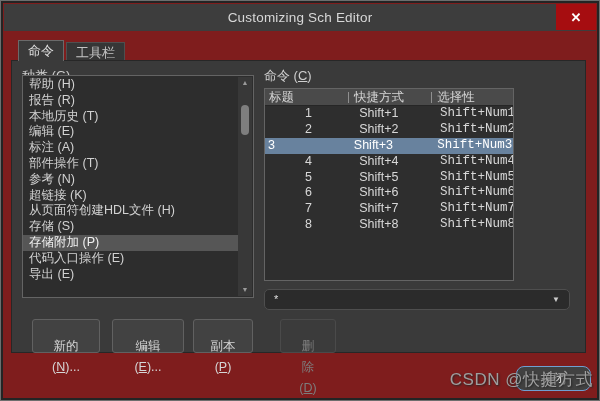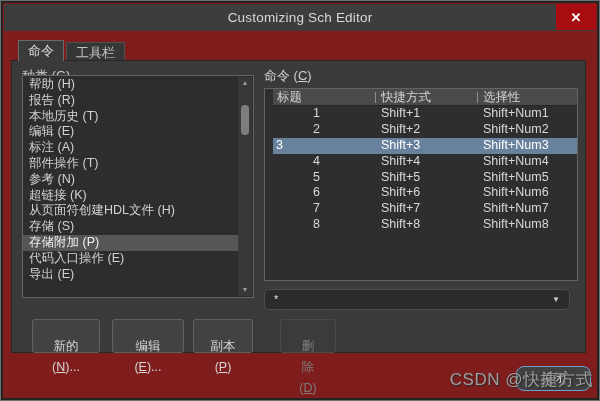--- a/index.html
+++ b/index.html
@@ -72,39 +72,39 @@
   }
   .sb-arrow.up { top:0; }
   .sb-arrow.down { bottom:0; }
   .sb-thumb {
     position:absolute; left:3px; top:28px; width:8px; height:30px;
     background:#7e7e7e; border-radius:4px;
   }
 
   
   .table {
-    position:absolute; left:252px; top:27px; width:314px; height:193px;
-    background:#2e2e2e; border:1px solid #646464; overflow:hidden;padding-left:8px;
+    position:absolute; left:252px; top:27px; width:250px; height:193px;
+    background:#2e2e2e; border:1px solid #646464; overflow:hidden;
   }
   .thead { display:flex; height:17px; background:#4a4a4a; border-bottom:1px solid #262626; }
   .hcell {
     position:relative; font-size:12.5px; color:#d6d6d6; line-height:17px;
     white-space:nowrap; overflow:hidden;
   }
   .hcell.c0 { width:102px; padding-left:4px; }
   .hcell.c1 { width:102px; padding-left:6px; }
   .hcell.c2 { width:100px; padding-left:6px; }
   .hcell.c1::before, .hcell.c2::before {
     content:""; position:absolute; left:0; top:3px; width:1px; height:11px; background:#8f8f8f;
   }
   .trow { display:flex; height:15.9px; line-height:15.9px; font-size:12.5px; color:#d8d8d8; }
   .trow .cell { white-space:nowrap; overflow:hidden; }
   .trow .c0 { width:102px; padding-left:40px; }
   .trow .c1 { width:102px; padding-left:6px; }
-  .trow .c2 { width:100px; padding-left:6px; }
+  .trow .c2 { width:100px; padding-left:6px;font-family:Liberation Mono, monospace; }
   .trow.selected { background:#68829e; color:#ffffff; }
   .trow.selected .c0 { padding-left:3px; }
 
   
   .dropdown {
     position:absolute; left:252px; top:228px; width:306px; height:21px;
     background:#2b2b2b; border:1px solid #4e4e4e; border-radius:5px;
   }
   .dropdown .star {
     position:absolute; left:9px; top:3px; font-size:11px; color:#e0e0e0;

